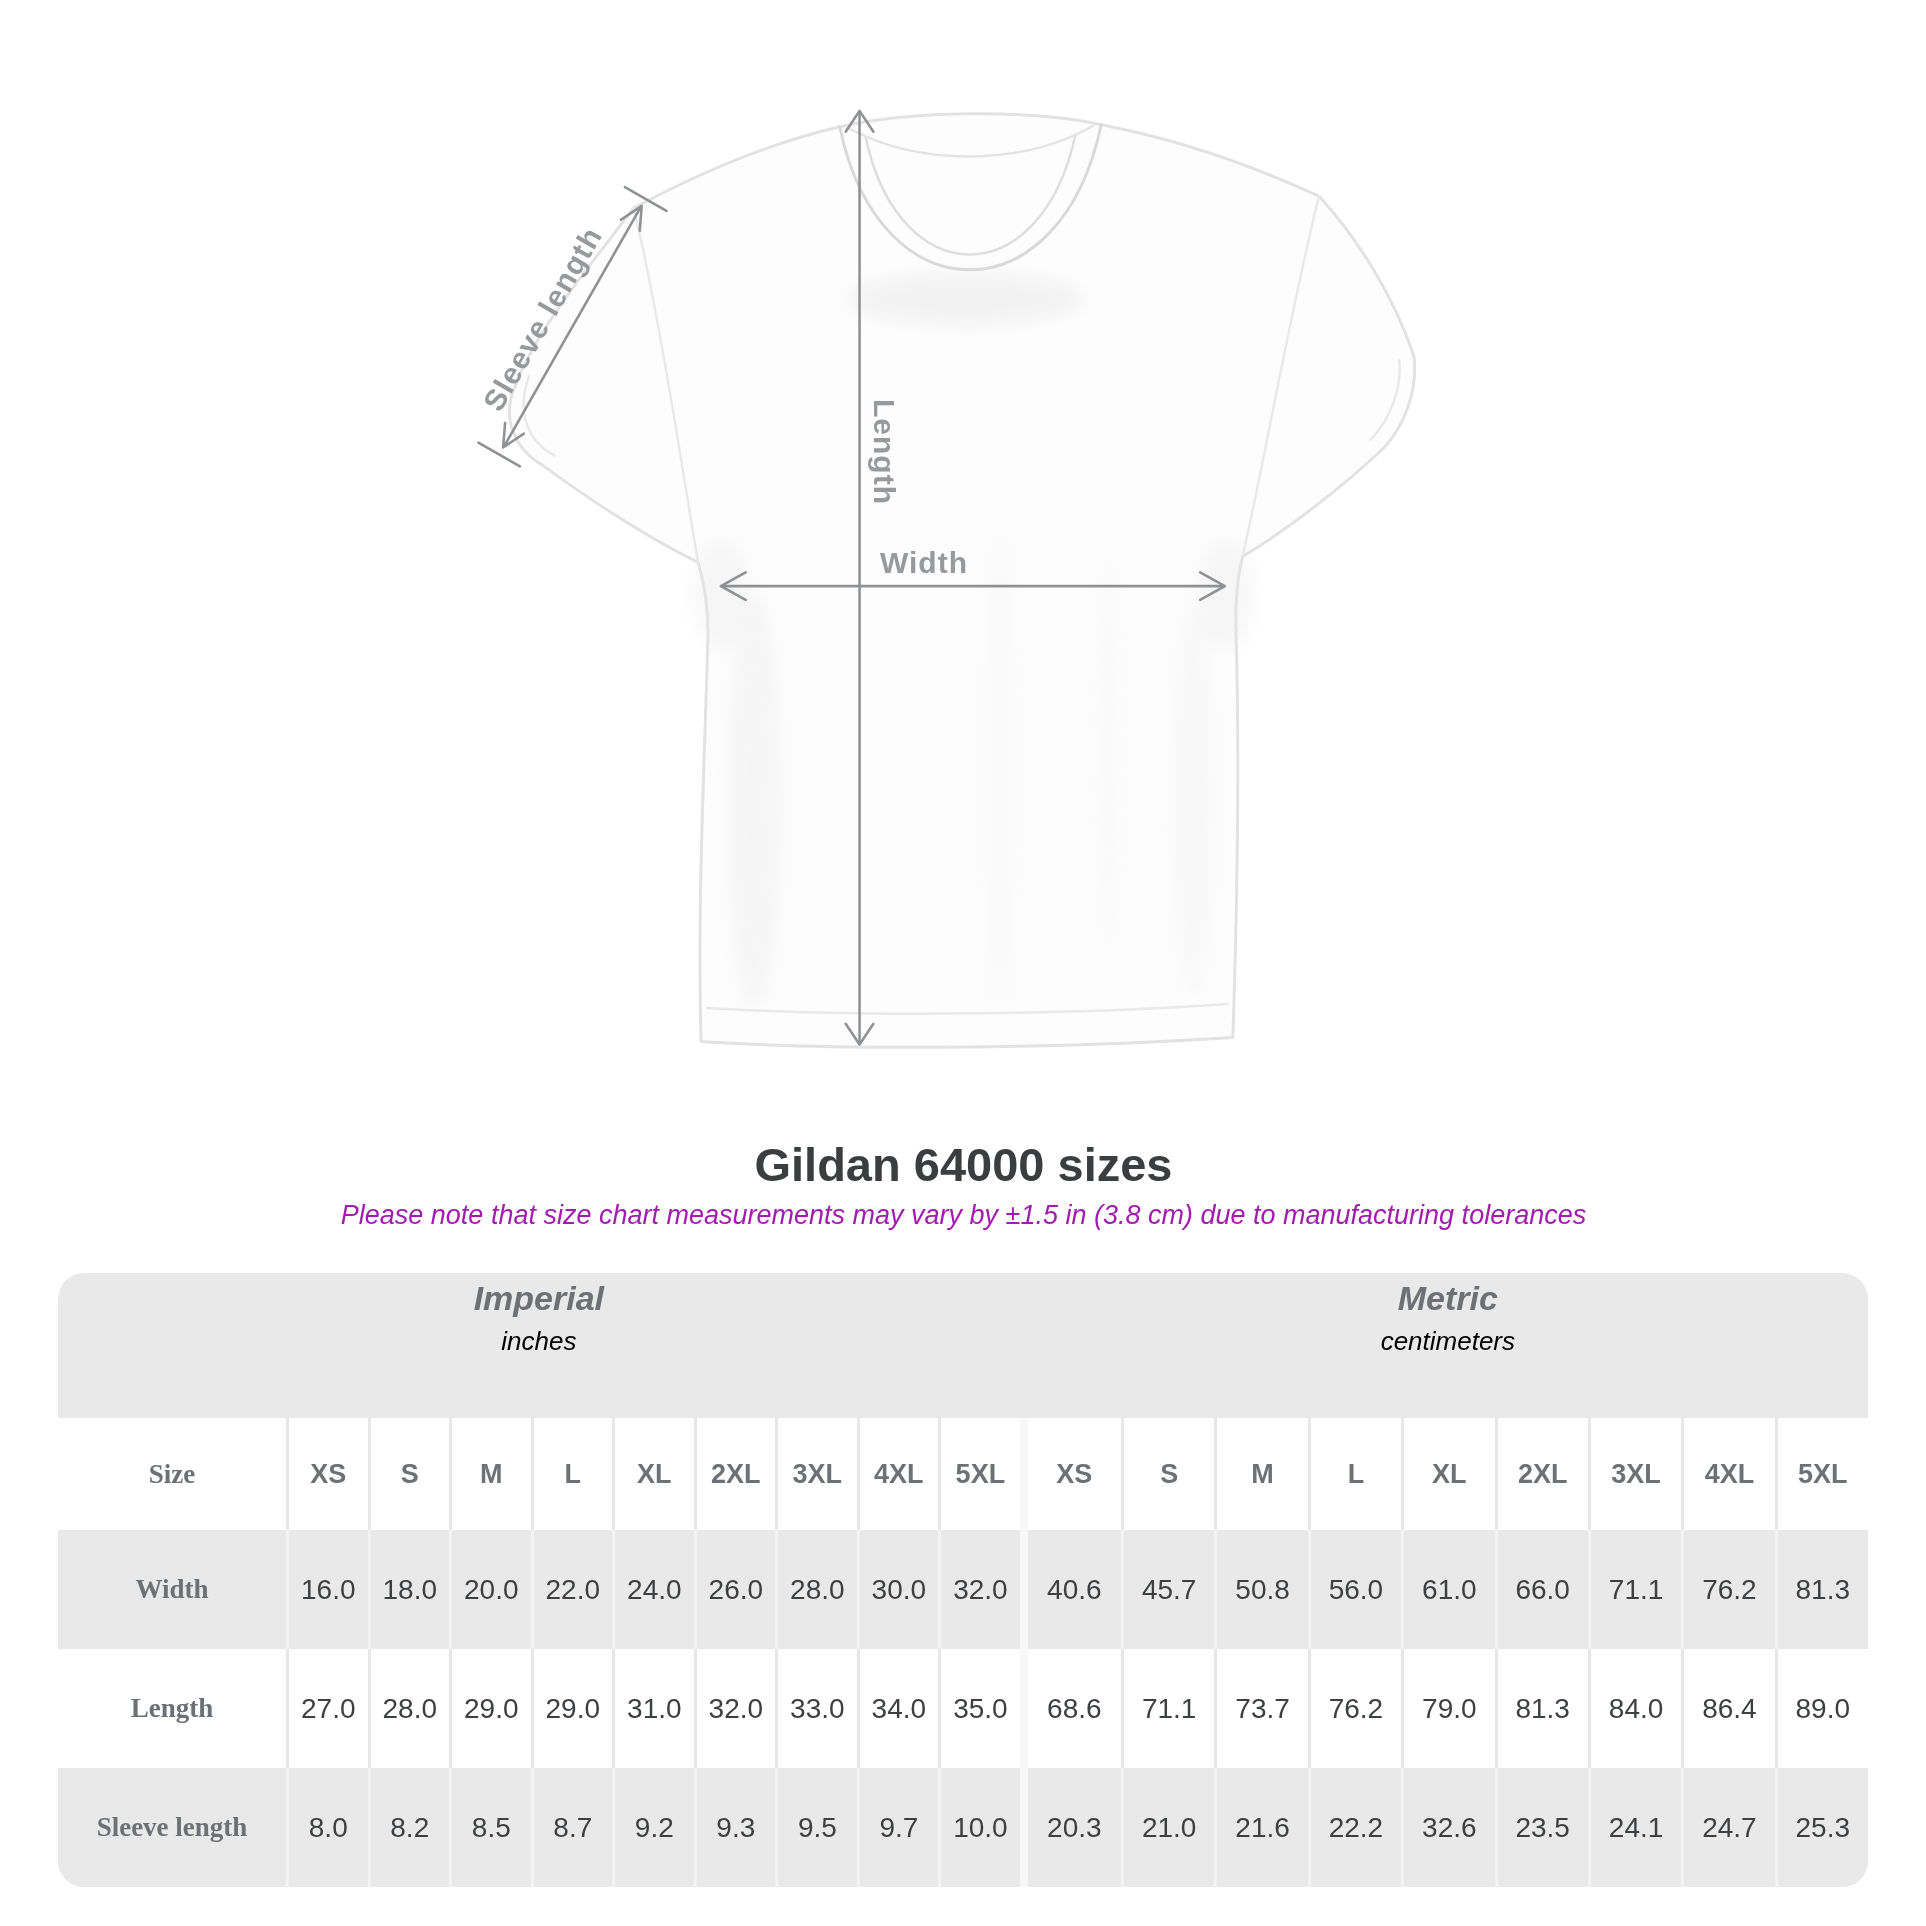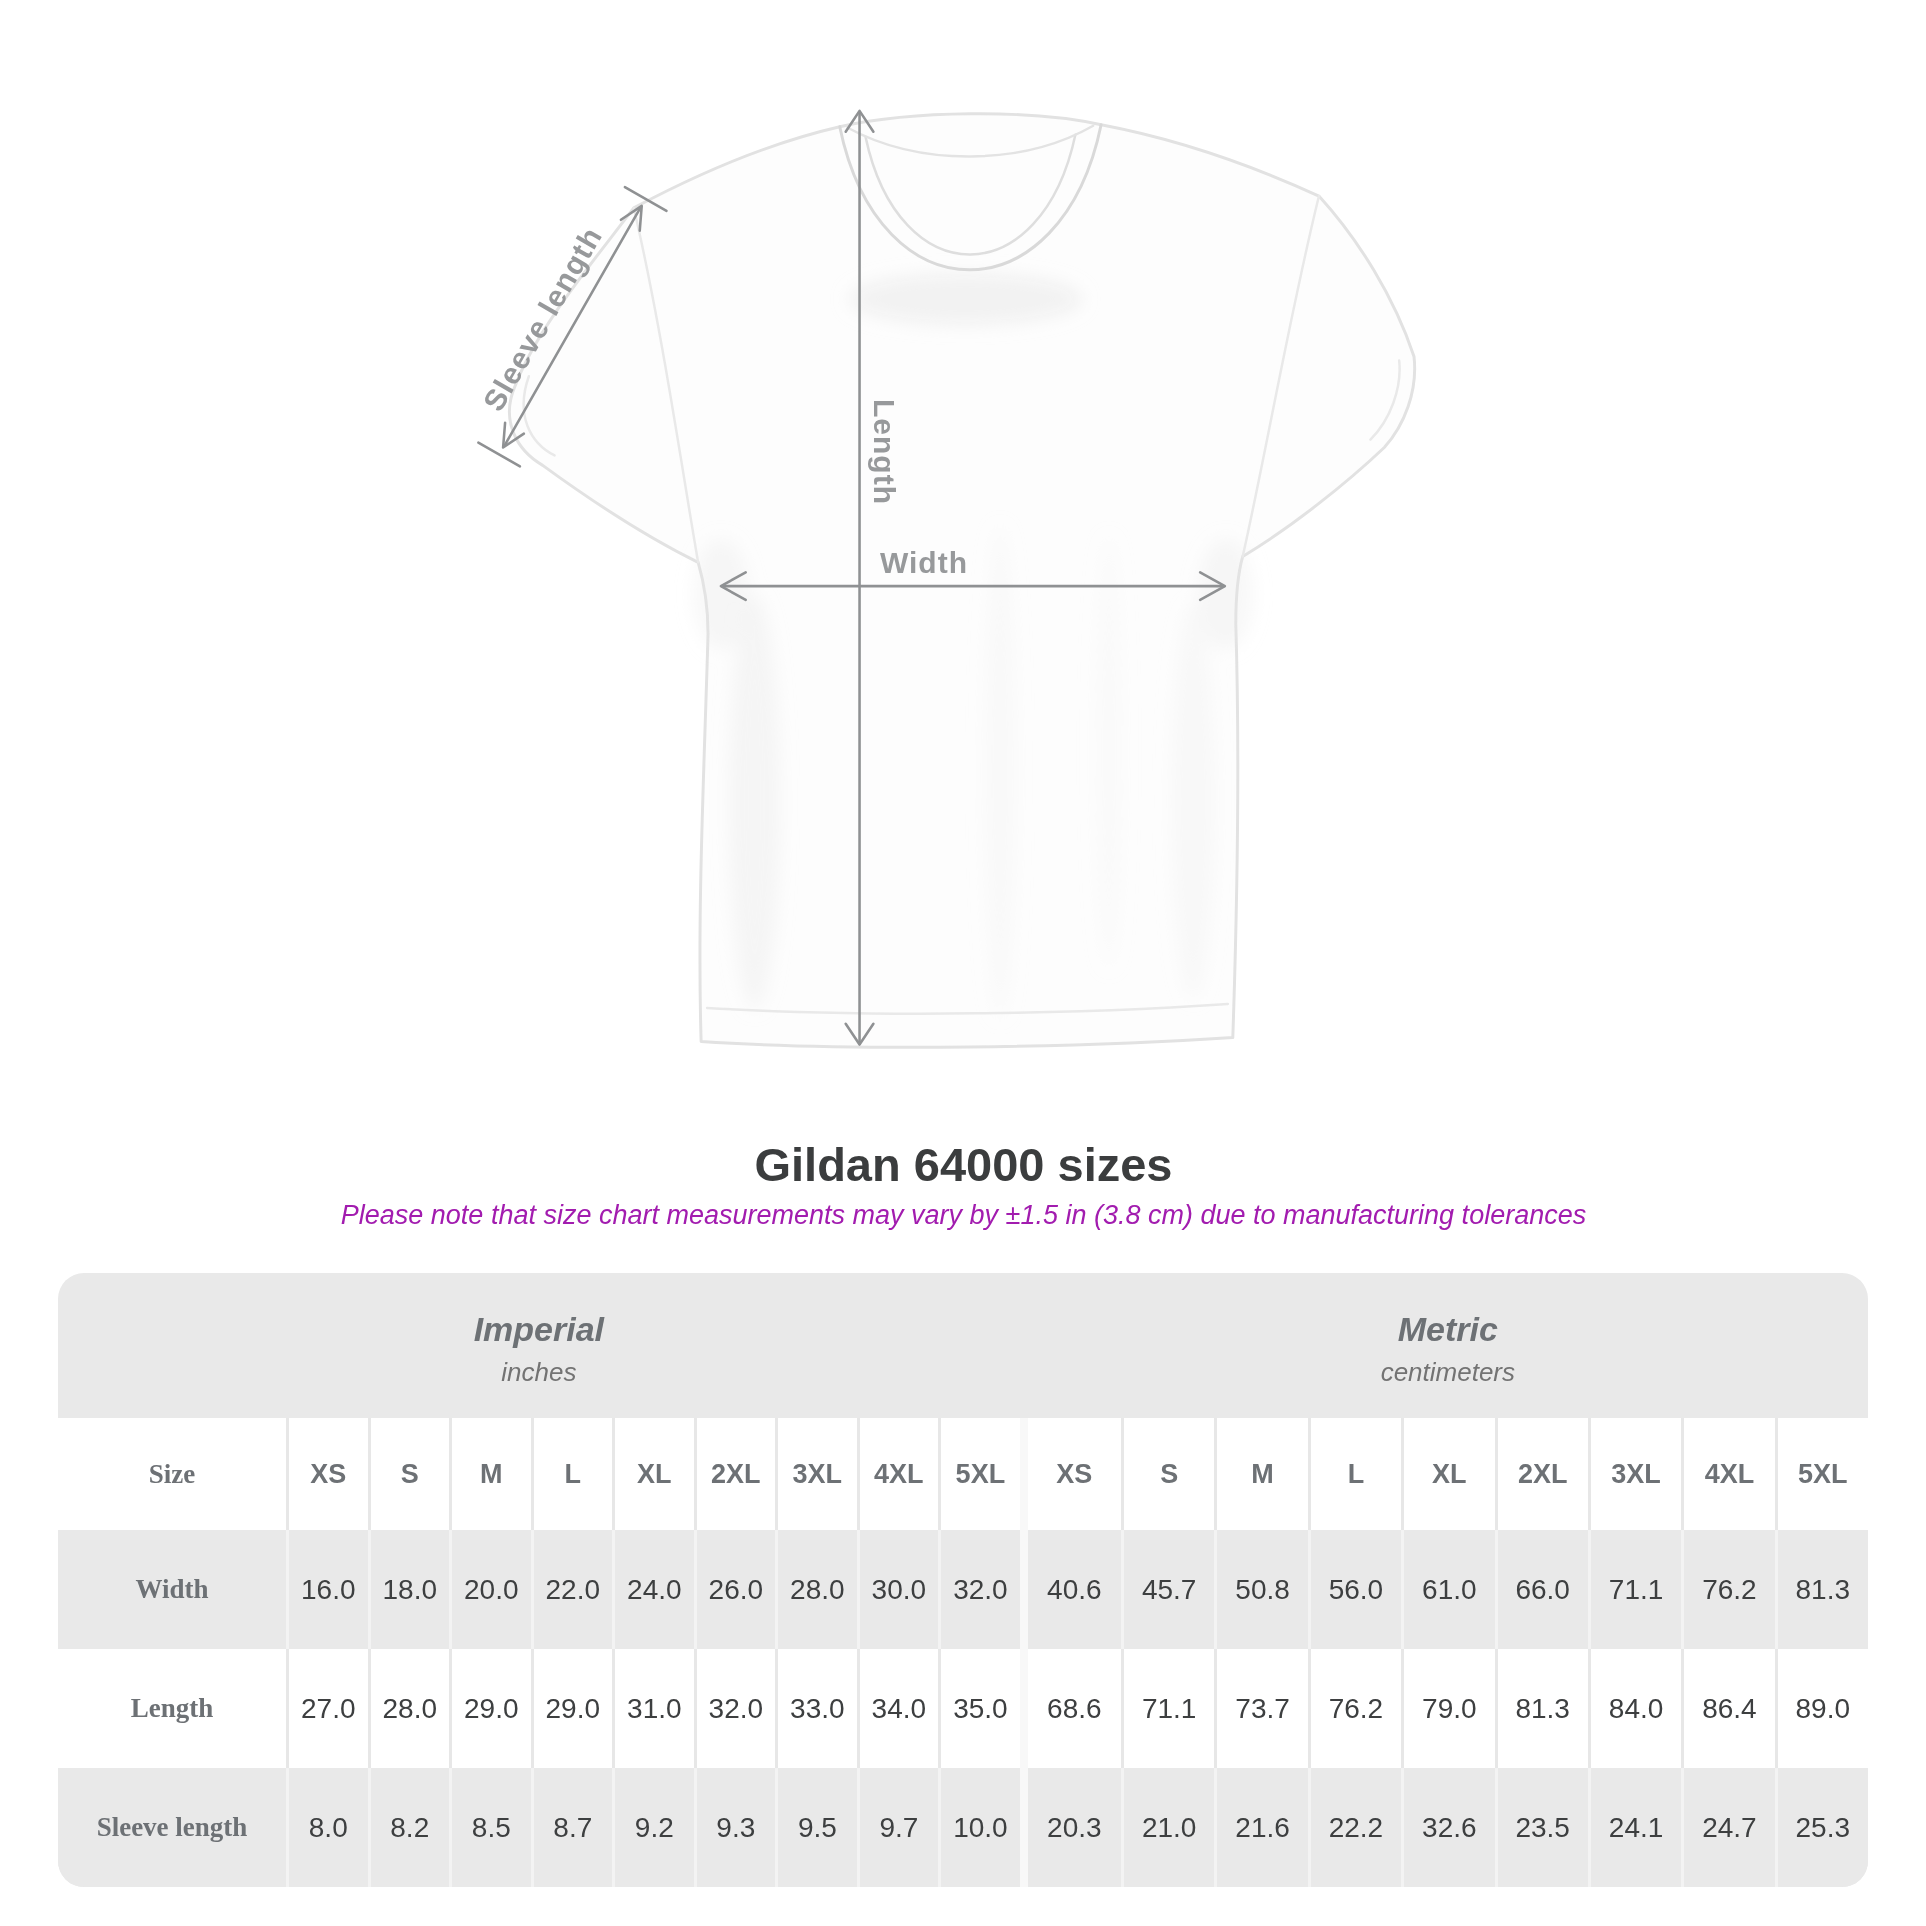--- a/index.html
+++ b/index.html
@@ -29,25 +29,25 @@
   
   .table-wrap {
     position:absolute; left:58px; top:1273px; width:1810px; height:614px;
     background:#e9e9e9; border-radius:26px; overflow:hidden;
   }
   .grid-cols {
     display:grid;
     grid-template-columns:228px repeat(9, 82.5fr) 8px repeat(9, 94.5fr);
   }
   .group-band { height:145px; }
-  .group { display:flex; flex-direction:column; align-items:center; justify-content:center; gap:8px; padding-top:6px; }
+  .group { display:flex; flex-direction:column; align-items:center; gap:8px; padding-top:6px; }
   .group.imperial { grid-column:1 / 11; }
   .group.metric  { grid-column:12 / 21; }
   .group-title { font-size:34px; font-weight:bold; font-style:italic; color:#6d7175; }
-  .group-sub   { font-size:26px; font-style:italic; color:#737373; }
+  .group-sub   { font-size:26px; font-style:italic; color:#000000; }
   .trow { align-items:stretch; }
   .trow .cell {
     display:flex; align-items:center; justify-content:center; height:100%;
     font-size:28px; color:#3d3f40;
   }
   .trow.hdr { height:112px; }
   .trow.data { height:119px; }
   .trow .cell.rowlabel { font-weight:bold; color:#6d7175; font-size:27px;font-family:Liberation Serif, serif; }
   .trow .cell.szhead   { font-weight:bold; color:#6d7175; font-size:27px; }
   .trow.white .cell { background:#ffffff; border-left:3px solid #e7e7e7; }

